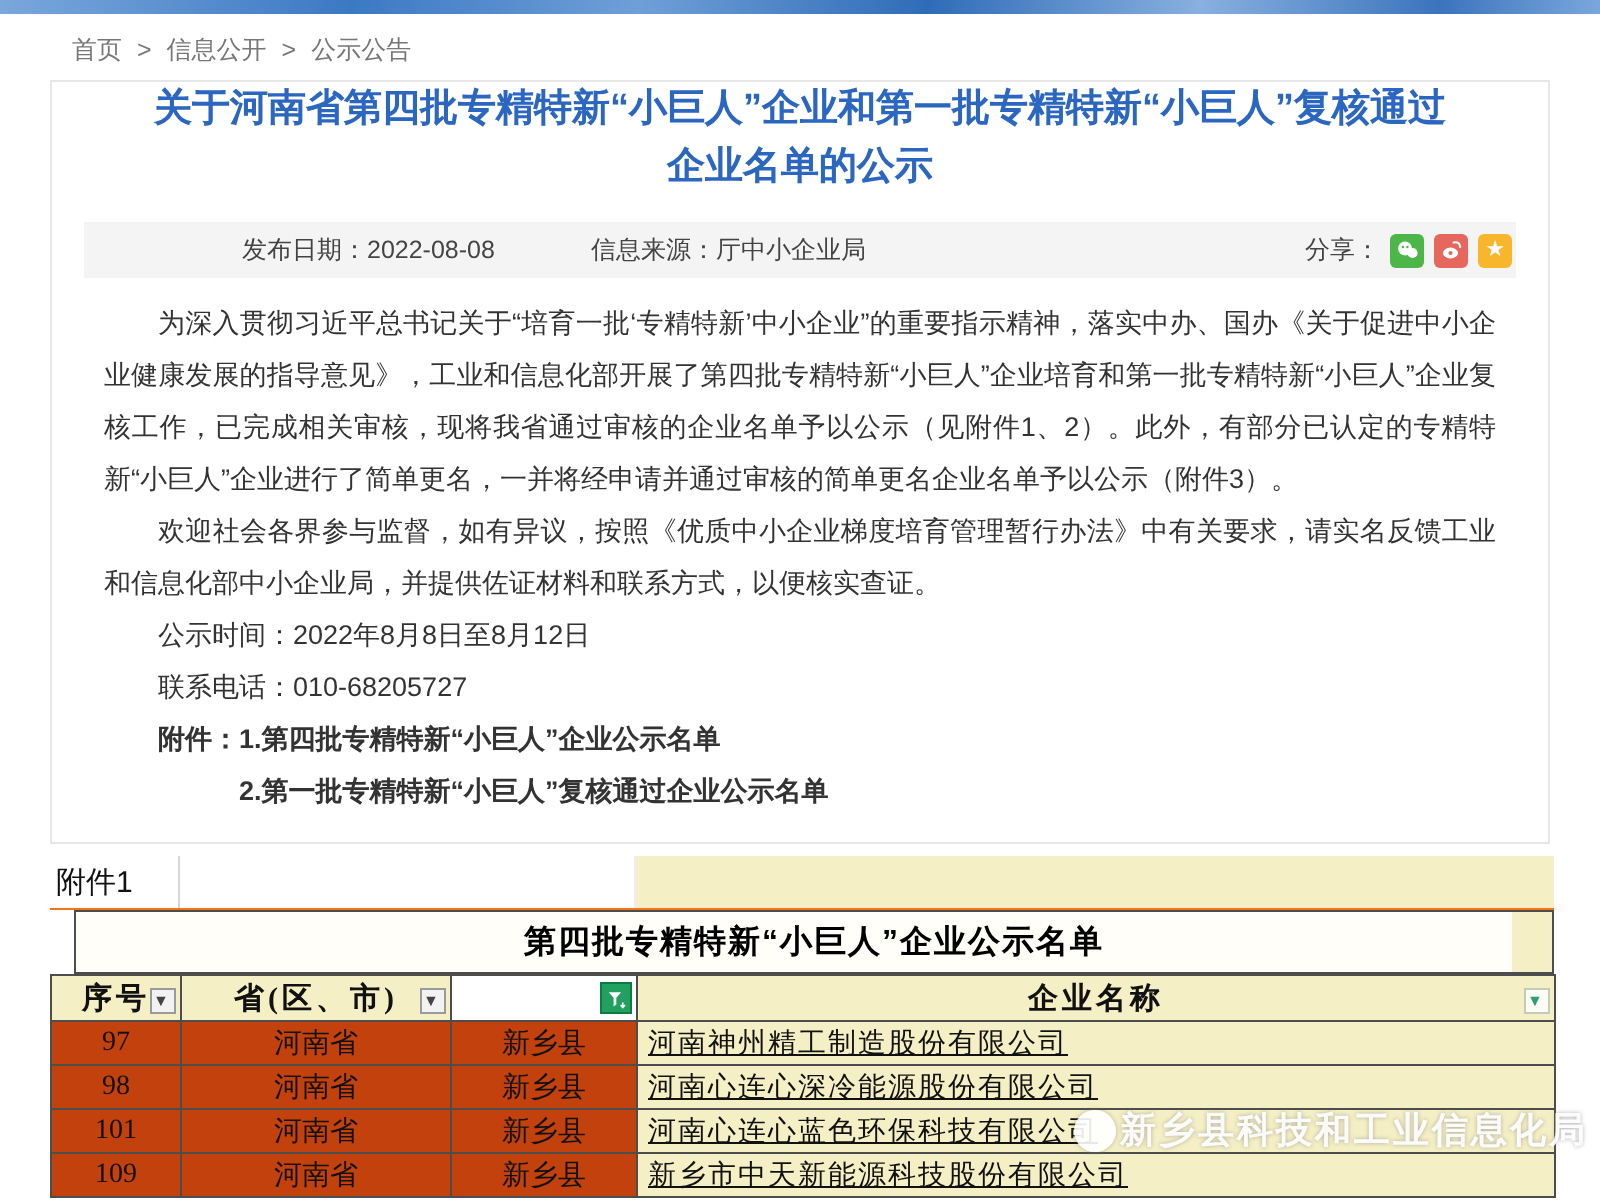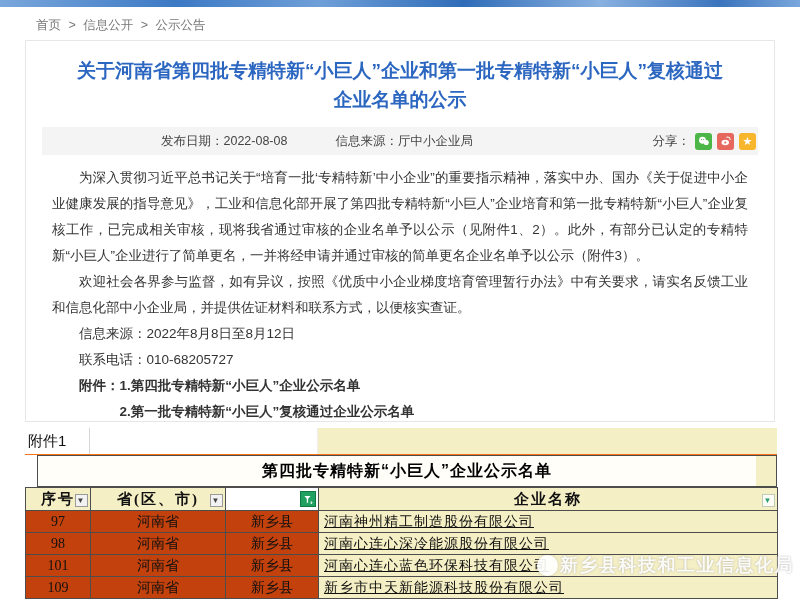--- a/index.html
+++ b/index.html
@@ -6,29 +6,29 @@
   html,body { width:800px; height:600px; overflow:hidden; background:#fff;
     font-family:"Liberation Sans","DejaVu Sans",sans-serif; }
 
   .topbar { height:7px; width:800px;
     background:linear-gradient(90deg,#7aa7dc,#3c79c4 22%,#6f9fd8 40%,#2f6cb8 58%,#88b0e0 75%,#3b74bd 90%,#7aa7dc); }
 
   .breadcrumb { margin:10px 0 0 36px; font-size:12.5px; color:#777; }
   .breadcrumb span { margin-right:4px; }
 
   .article-box { position:absolute; left:25px; top:40px; width:750px; height:382px;
-    border:1px solid #e7e7e7; background:#fff; padding-top:16px; overflow:hidden; }
+    border:1px solid #e7e7e7; background:#fff; overflow:hidden; }
 
   .article-title { color:var(--title_blue,#2b66c0); font-size:19px; font-weight:bold;
     text-align:center; line-height:1.5; max-width:655px; margin:0 auto; }
 
   .meta-bar { margin:13px 16px 0 16px; height:28px; background:#f4f4f4;
     display:flex; align-items:center; font-size:12.5px; color:#444; }
   .meta-item { white-space:nowrap; }
-  .meta-publish { margin-left:119px; }
+  .meta-publish { margin-left:79px; }
   .meta-source { margin-left:48px; }
   .meta-share { margin-left:auto; margin-right:2px; display:flex; align-items:center; gap:5px; }
   .share-icon { width:17px; height:17px; border-radius:3px; display:inline-flex;
     align-items:center; justify-content:center; }
   .share-wechat { background:var(--share_wechat,#4cb648); }
   .share-weibo  { background:var(--share_weibo,#e6675d); }
   .share-star   { background:var(--share_star,#f8b62d); color:#fff; font-size:11px; line-height:1; }
 
   .article-body { padding:10px 26px 0 26px; font-size:13.5px; color:#333; line-height:26px; }
   .para { text-indent:2em; text-align:justify; }
@@ -115,21 +115,21 @@
             <path d="M9 3 q4 -1 4.5 3" stroke="#fff" stroke-width="1.4" fill="none" stroke-linecap="round"></path>
           </svg>
       </span>
       <span class="share-icon share-star">★</span>
     </span>
   </div>
 
   <div class="article-body">
     <p class="para">为深入贯彻习近平总书记关于“培育一批‘专精特新’中小企业”的重要指示精神，落实中办、国办《关于促进中小企业健康发展的指导意见》，工业和信息化部开展了第四批专精特新“小巨人”企业培育和第一批专精特新“小巨人”企业复核工作，已完成相关审核，现将我省通过审核的企业名单予以公示（见附件1、2）。此外，有部分已认定的专精特新“小巨人”企业进行了简单更名，一并将经申请并通过审核的简单更名企业名单予以公示（附件3）。</p>
     <p class="para">欢迎社会各界参与监督，如有异议，按照《优质中小企业梯度培育管理暂行办法》中有关要求，请实名反馈工业和信息化部中小企业局，并提供佐证材料和联系方式，以便核实查证。</p>
-    <p class="info-line">信息来源：2022年8月8日至8月12日</p>
+    <p class="info-line">公示时间：2022年8月8日至8月12日</p>
     <p class="info-line">联系电话：010-68205727</p>
     <p class="attach-first"><span>附件：</span><span>1.第四批专精特新“小巨人”企业公示名单</span></p>
     <p class="attach-line"><span class="indent2">2.第一批专精特新“小巨人”复核通过企业公示名单</span></p>
 
   </div>
 </div>
 
 <div class="sheet">
   <div class="fujian-row">
     <div class="fujian-cell">附件1</div>

